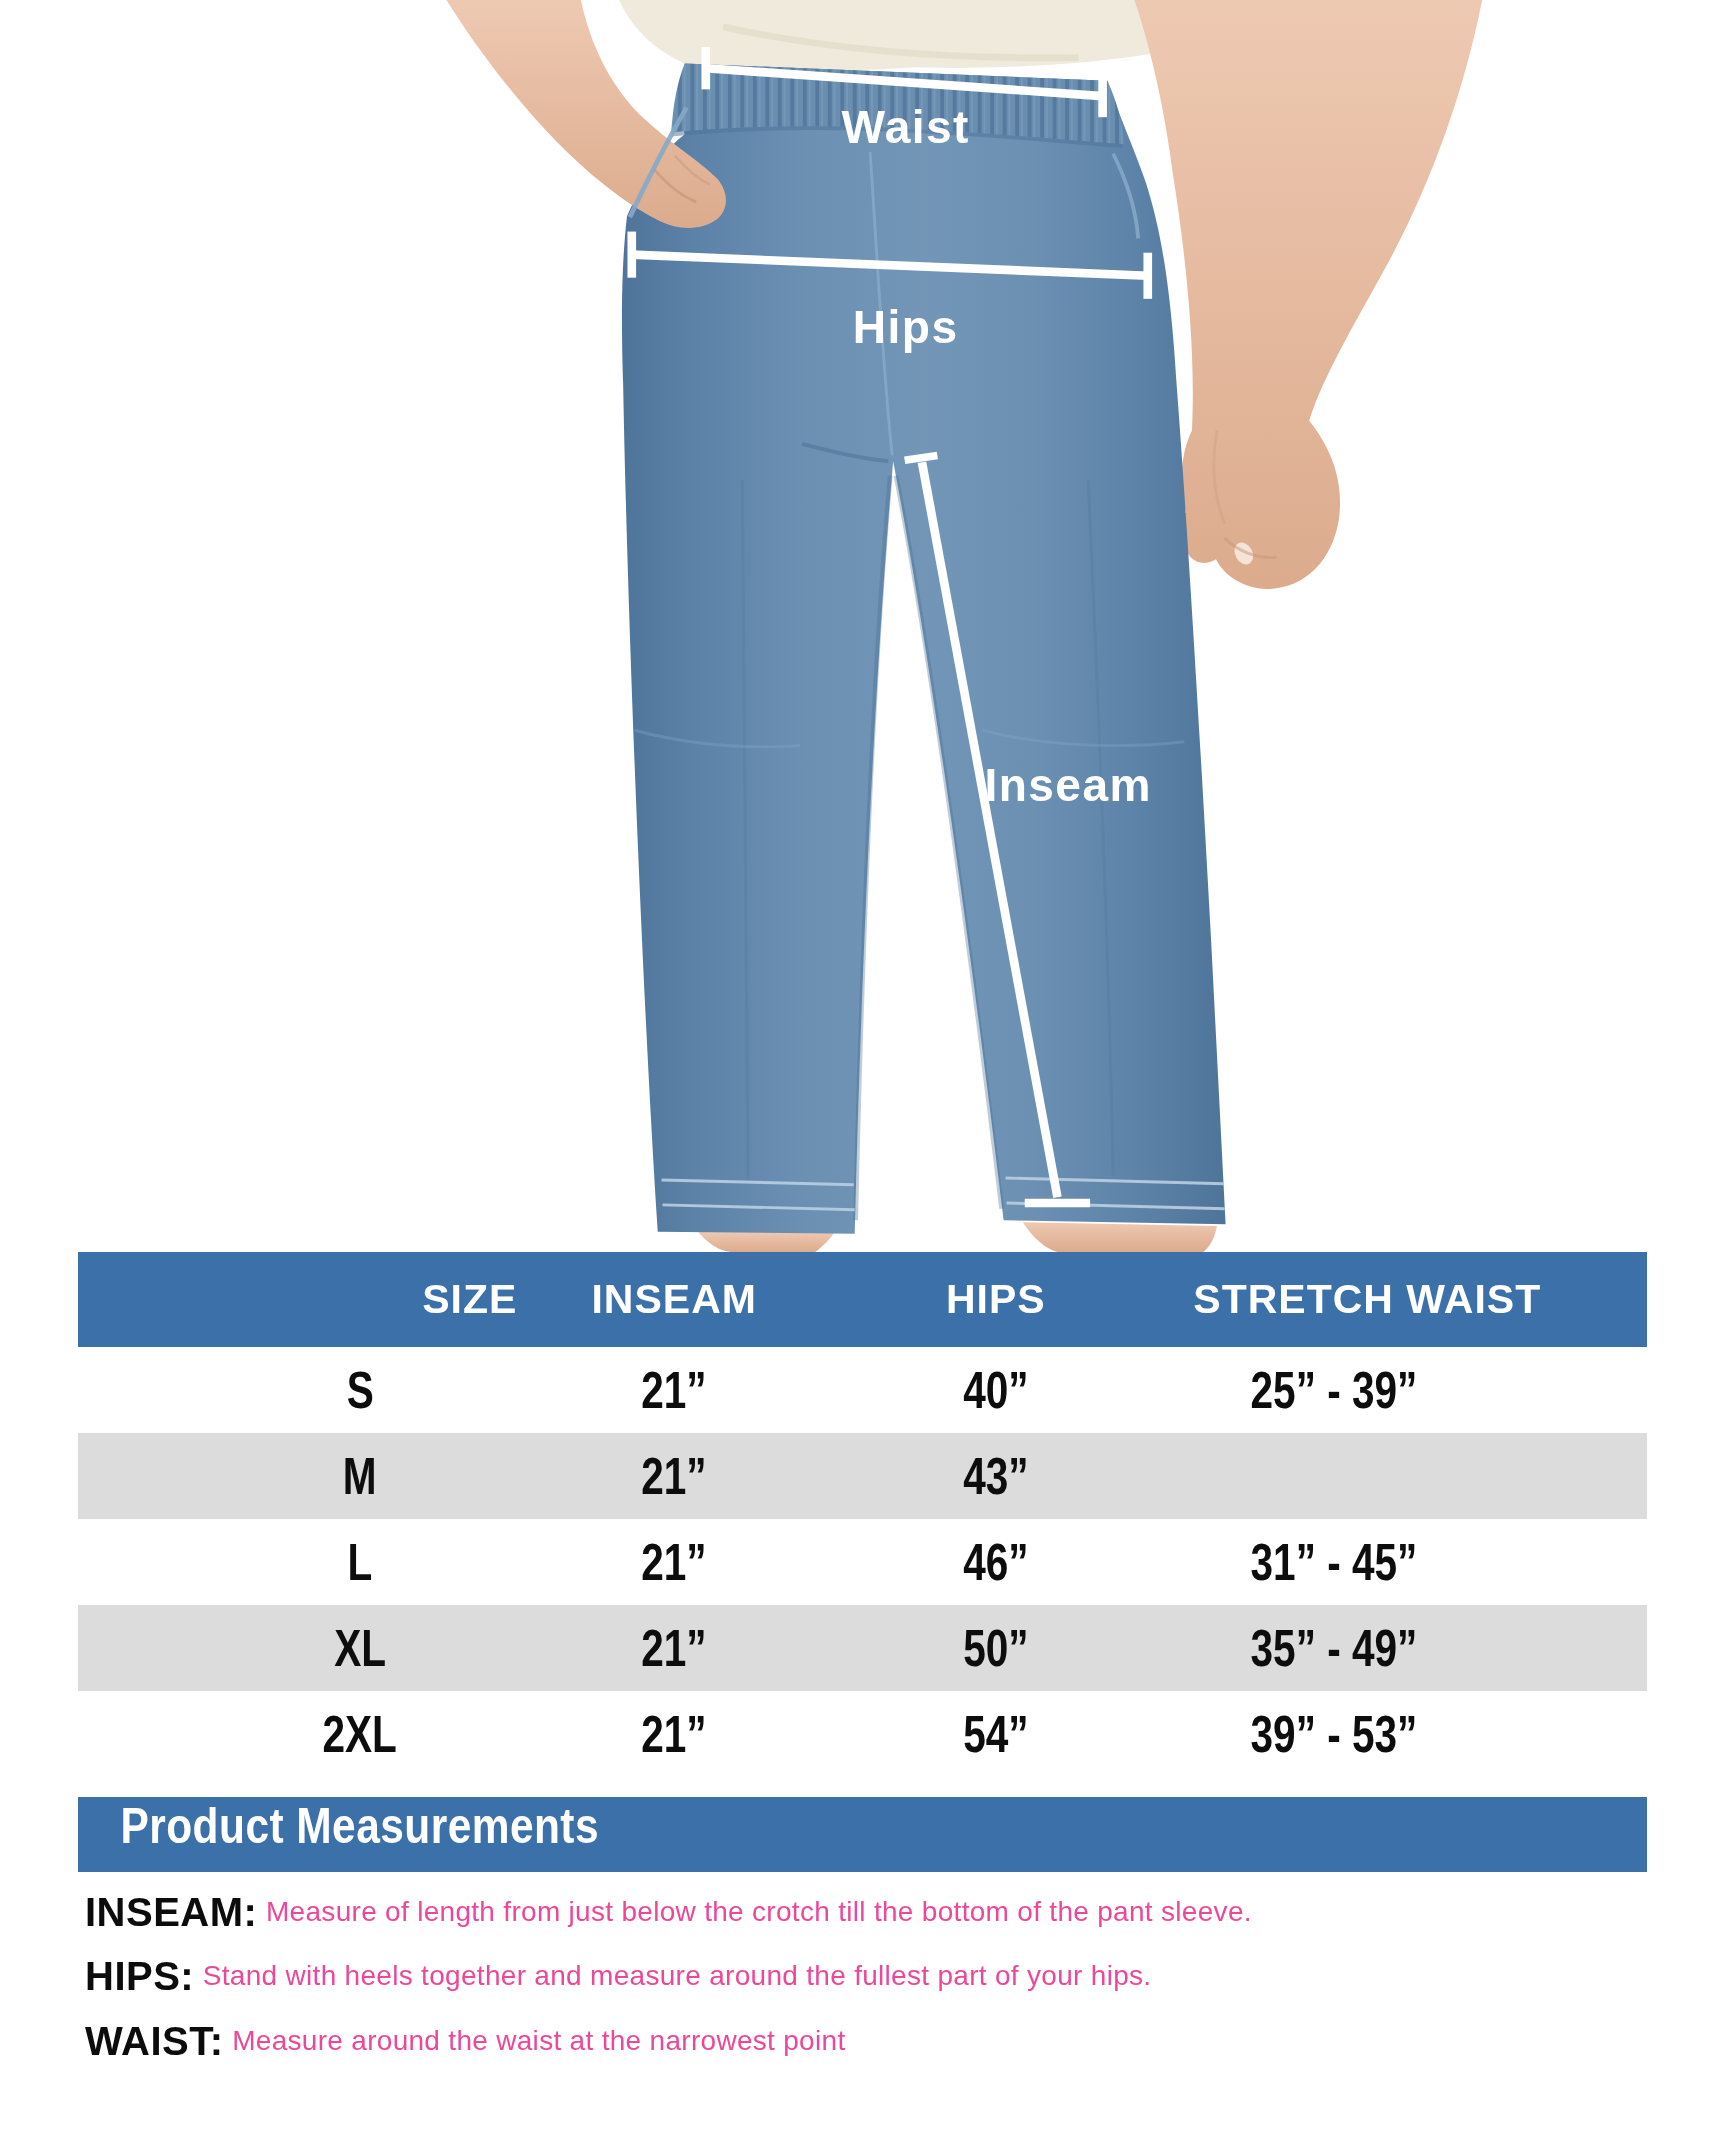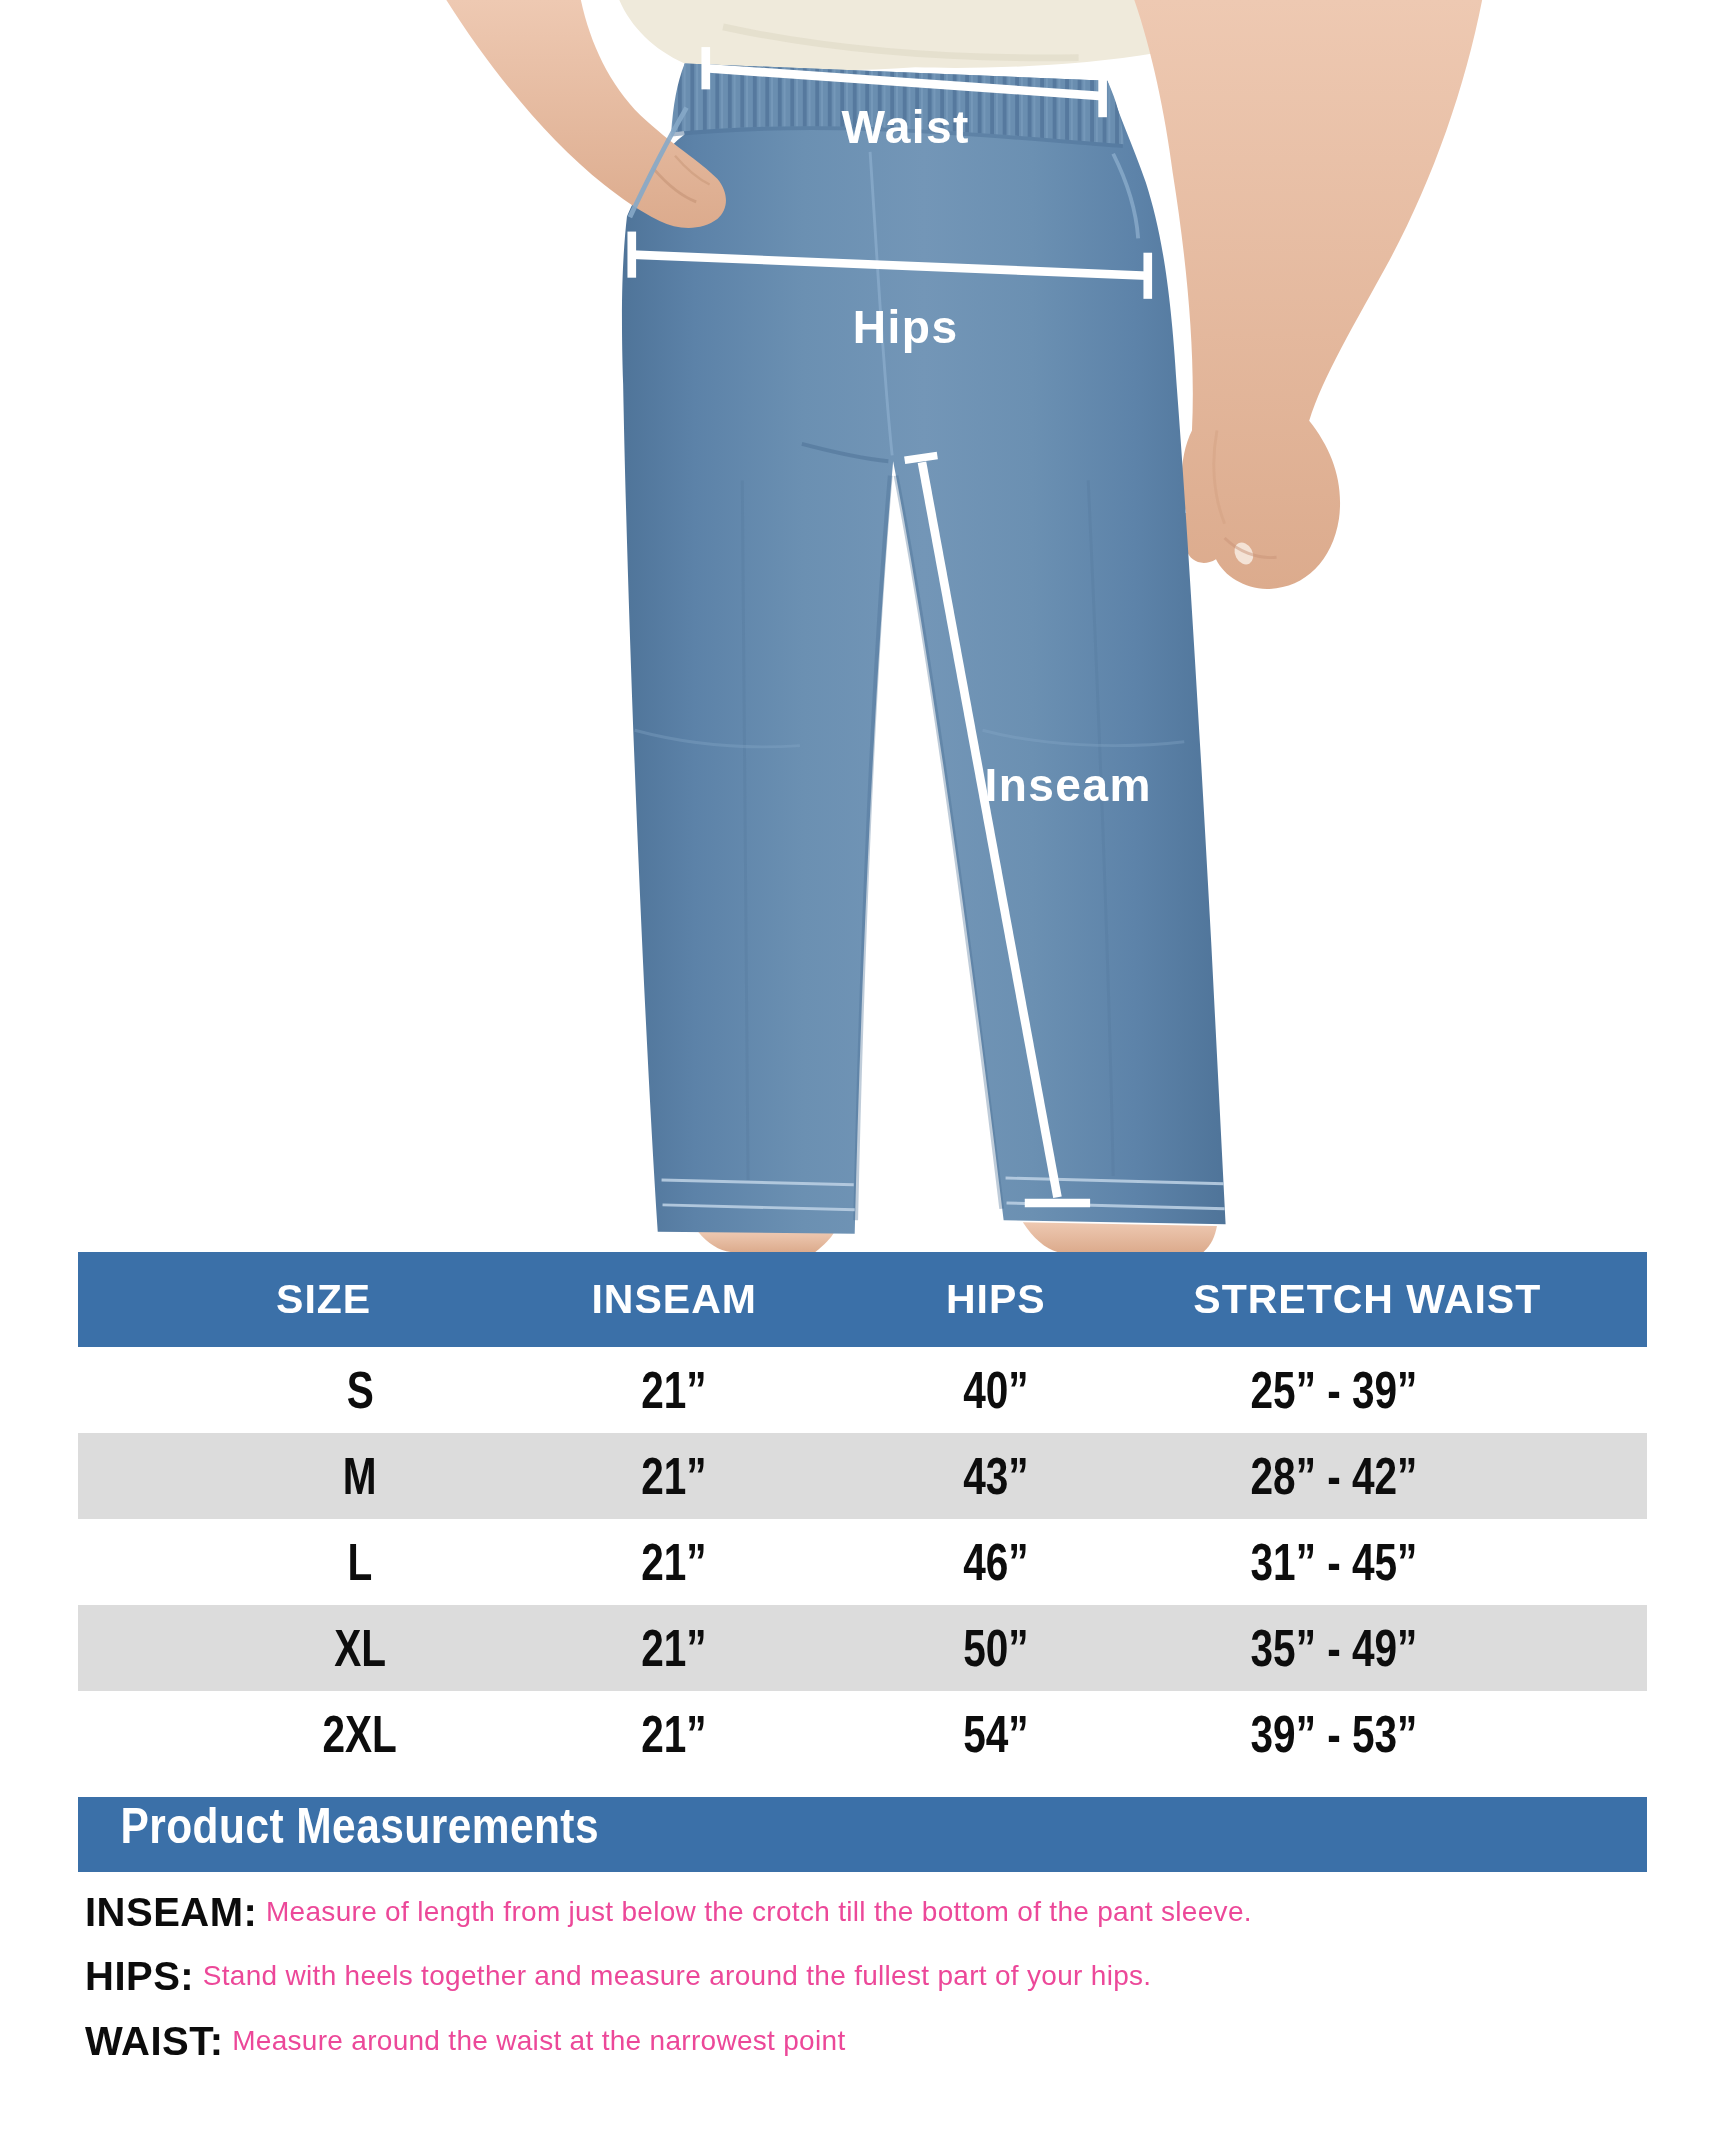--- a/index.html
+++ b/index.html
@@ -22,21 +22,21 @@
   }
   
   .size-table{margin-left:78px;width:1569px;}
   .thead{
     display:grid;grid-template-columns:28% 20% 21% 31%;height:95px;
     background:var(--accent-blue);align-items:center;
   }
   .th{
     text-align:center;color:#ffffff;font-weight:bold;font-size:41px;letter-spacing:1px;
   }
-  .th.first{padding-left:52px;}
+  .th.first{padding-left:52px;text-align:right;}
   .th.last{padding-right:73px;}
   .tr{
     display:grid;grid-template-columns:28% 20% 21% 31%;height:86px;align-items:center;
     background:#ffffff;
   }
   .tr.alt{background:var(--row-gray);}
   .td{text-align:center;font-size:52px;font-weight:bold;color:#0d0d0d;}
   .td.first{padding-left:125px;}
   .td.last{padding-right:139px;}
   .cond{display:inline-block;transform:scaleX(0.78);transform-origin:center;white-space:nowrap;}
@@ -179,21 +179,20 @@
       <div class="td first"><span class="cond">S</span></div>
       <div class="td"><span class="cond">21”</span></div>
       <div class="td"><span class="cond">40”</span></div>
       <div class="td last"><span class="cond">25” - 39”</span></div>
     </div>
 
     <div class="tr alt">
       <div class="td first"><span class="cond">M</span></div>
       <div class="td"><span class="cond">21”</span></div>
       <div class="td"><span class="cond">43”</span></div>
-      <div class="td last"><span class="cond">28” - 42”</span></div>
     </div>
 
     <div class="tr">
       <div class="td first"><span class="cond">L</span></div>
       <div class="td"><span class="cond">21”</span></div>
       <div class="td"><span class="cond">46”</span></div>
       <div class="td last"><span class="cond">31” - 45”</span></div>
     </div>
 
     <div class="tr alt">

